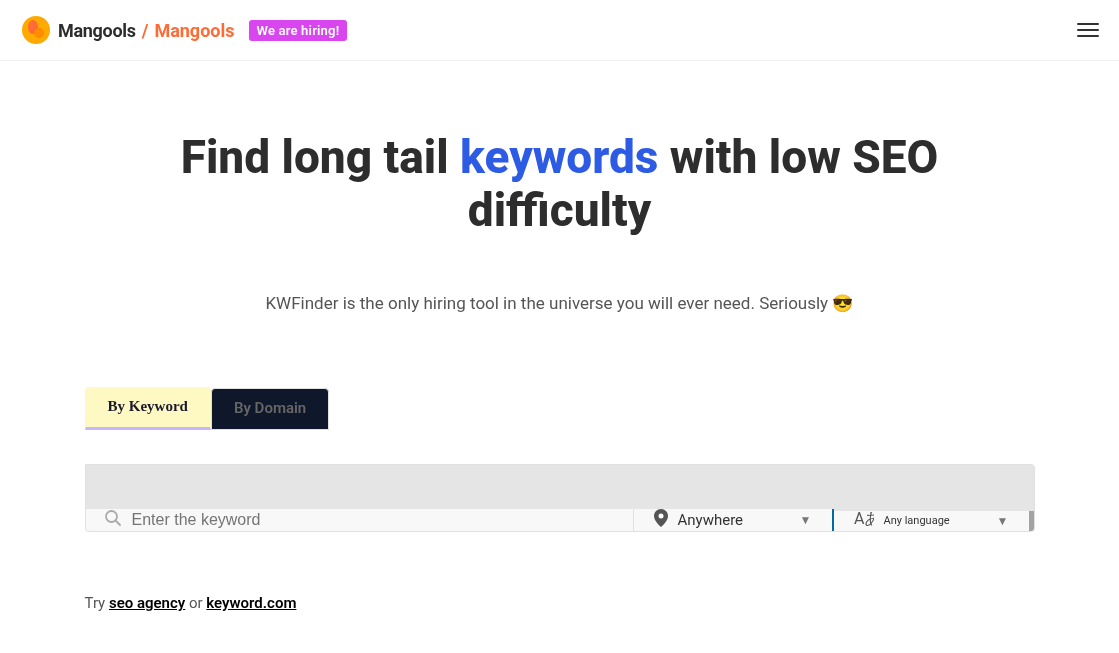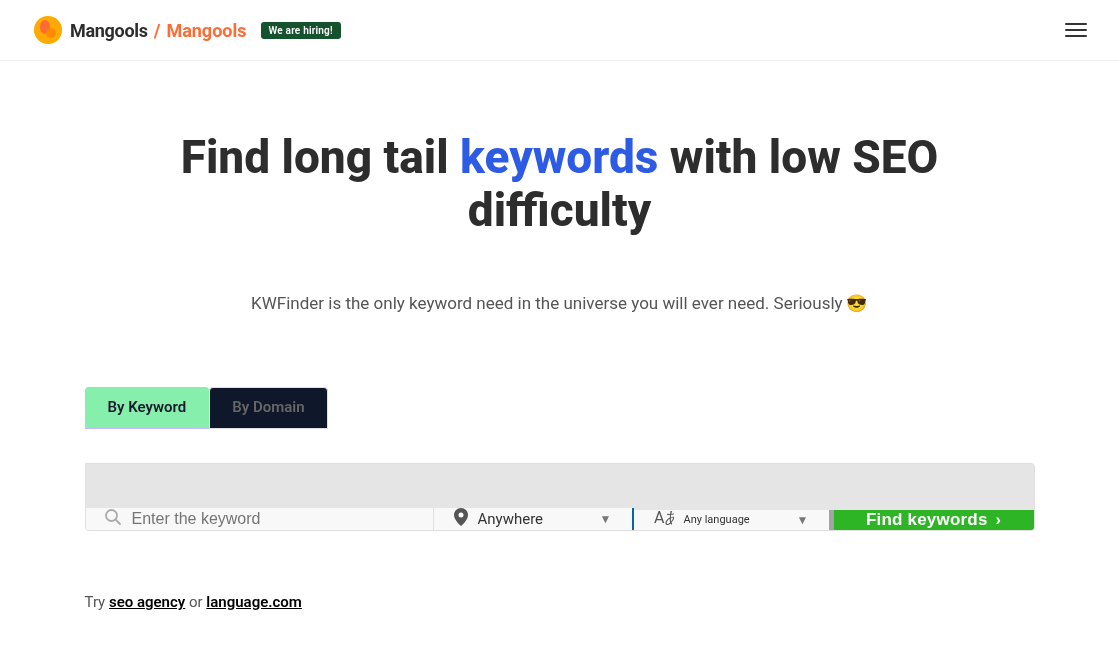--- a/index.html
+++ b/index.html
@@ -14,21 +14,21 @@
       color: #2d2d2d;
       min-height: 653px;
       width: 1119px;
     }
 
     
     .header {
       display: flex;
       align-items: center;
       justify-content: space-between;
-      padding: 14px 32px;
+      padding: 14px 20px;
       border-bottom: 1px solid #f0f0f0;
       text-align: center;
     }
 
     .header-left {
       display: flex;
       align-items: center;
       gap: 6px;
     }
 
@@ -50,23 +50,23 @@
       color: #ff6b35;
     }
 
     .product-name {
       font-size: 18px;
       font-weight: 700;
       color: #ff6b35;
     }
 
     .hiring-badge {
-      background: #14532d;
+      background: #d946ef;
       color: white;
-      font-size: 10px;
+      font-size: 13px;
       font-weight: 600;
       padding: 3px 8px;
       border-radius: 3px;
       margin-left: 8px;
       letter-spacing: 0.2px;
     }
 
     .hamburger-icon {
       cursor: pointer;
       display: flex;
@@ -125,22 +125,23 @@
       font-size: 15px;
       font-weight: 600;
       cursor: pointer;
       border-radius: 4px 4px 0 0;
       color: #555;
       border: 1px solid transparent;
     }
 
     .tab.active {
       color: #1a1a2e;
-      border-bottom: 1px solid #c4b5fd;
-      background: #86efac;
+      border-bottom: 3px solid #c4b5fd;
+      background: #fef9c3;
+      font-family: Liberation Serif, serif;
     }
 
     .tab.inactive {
       background: #0f172a;
       color: #666;
       border: 1px solid #e0e0e0;
       border-bottom: 1px solid #e0e0e0;
     }
 
     
@@ -286,21 +287,21 @@
     <span></span>
   </div>
 </header>
 
 <main class="main">
 
   <h1 class="hero-title">
     <span>Find long tail </span><span class="highlight">keywords</span><span> with low SEO difficulty</span>
   </h1>
 
-  <p class="hero-subtitle">KWFinder is the only keyword need in the universe you will ever need. Seriously 😎</p>
+  <p class="hero-subtitle">KWFinder is the only hiring tool in the universe you will ever need. Seriously 😎</p>
 
   <div class="tabs-container">
     <div class="tab active">
       <span>By Keyword</span>
     </div>
     <div class="tab inactive">
       <span>By Domain</span>
     </div>
   </div>
 
@@ -330,24 +331,20 @@
     <div class="language-section">
       <span class="language-icon">
         <svg width="20" height="16" viewBox="0 0 20 16" fill="none">
           <text x="0" y="13" font-size="16" fill="#555">Aあ</text>
         </svg>
       </span>
       <span class="language-text">Any language</span>
       <span class="dropdown-arrow">▼</span>
     </div>
 
-    <button class="find-button">
-      <span>Find keywords</span>
-      <span class="find-button-arrow">›</span>
-    </button>
 
   </div>
 
   <div class="bottom-text">
-    <span>Try </span><a href="#">seo agency</a><span> or </span><a href="#">language.com</a>
+    <span>Try </span><a href="#">seo agency</a><span> or </span><a href="#">keyword.com</a>
   </div>
 
 </main>
 
 </body></html>

